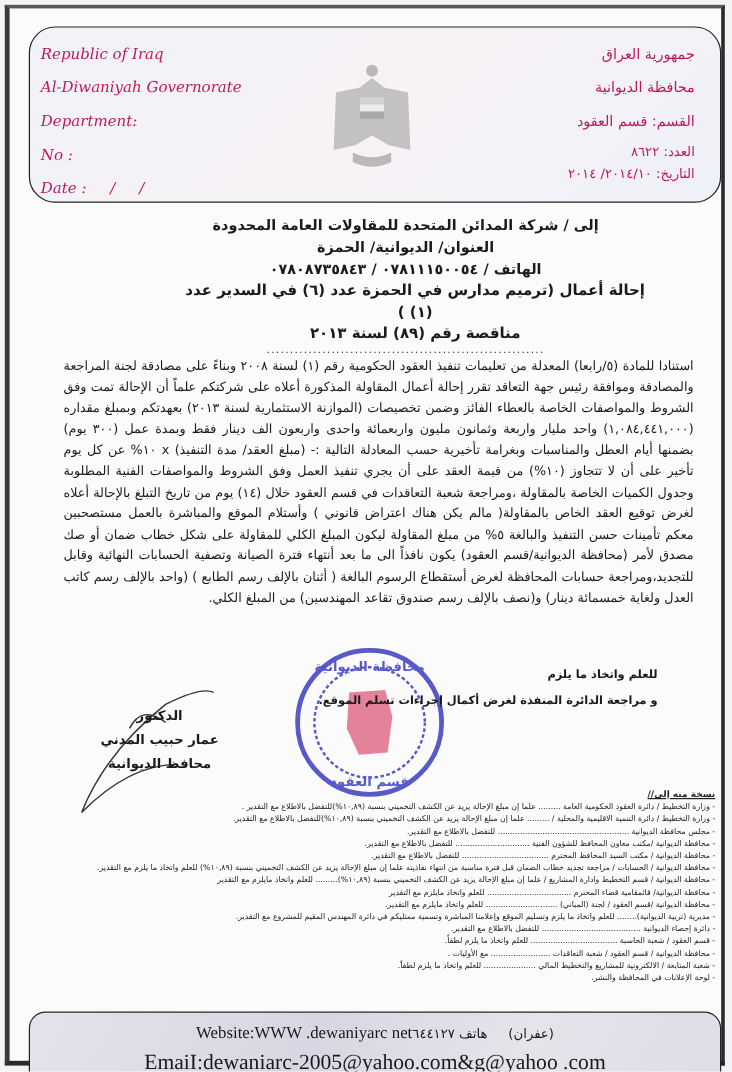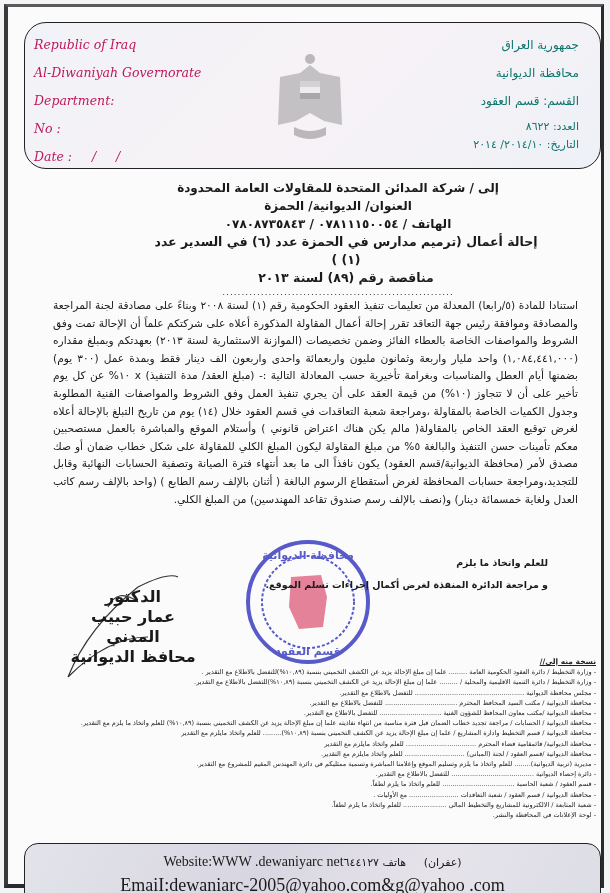--- a/index.html
+++ b/index.html
@@ -22,21 +22,21 @@
     border: 1.5px solid #222; border-radius: 22px;
     background: linear-gradient(135deg, #f1f2f8 0%, #f7f2f6 50%, #eef1f7 100%);
   }
   .en-col {
     position: absolute; left: 26px; top: 28px;
     font-family: "DejaVu Serif", serif; font-style: italic; font-size: 12.5px; color: #be185d;
   }
   .en-col div { height: 28px; line-height: 20px; }
   .ar-col {
     position: absolute; right: 22px; top: 28px; direction: rtl; text-align: right;
-    font-family: "DejaVu Sans", sans-serif; font-size: 12px; color: #0f766e;
+    font-family: "DejaVu Sans", sans-serif; font-size: 12px; color: #be185d;
   }
   .ar-col .l { height: 28px; line-height: 20px; }
   .ar-col .s { height: 18px; line-height: 16px; font-size: 11px; }
   .emblem {
     position: absolute; left: 262px; top: 40px; width: 80px; height: 100px; opacity: .55;
   }
   .addressee {
     position: absolute; left: 120px; top: 172px; width: 420px; direction: rtl;
     text-align: center; font-weight: bold; font-size: 12px; line-height: 18px;
   }
@@ -45,21 +45,21 @@
   .body-text {
     position: absolute; left: 45px; top: 290px; width: 525px; direction: rtl;
     text-align: justify; font-size: 10.6px; line-height: 17.6px;
   }
   .note {
     position: absolute; left: 140px; top: 545px; width: 400px; direction: rtl;
     text-align: right; font-size: 9.5px; line-height: 22px; font-weight: bold;
   }
   .signature {
     position: absolute; left: 60px; top: 580px; width: 130px; direction: rtl;
-    text-align: center; font-weight: bold; font-size: 16px; line-height: 20px;
+    text-align: center; font-weight: bold; font-size: 11px; line-height: 20px;
   }
   .stamp { position: absolute; left: 235px; top: 530px; width: 130px; height: 130px; opacity: .85; }
   .copies {
     position: absolute; left: 38px; top: 650px; width: 550px; direction: rtl;
     font-size: 6.5px; line-height: 10.2px; color: #222; text-align: right;
   }
   .copies .title { font-weight: bold; text-decoration: underline; font-size: 7.5px; }
   .footer-box {
     position: absolute; left: 16px; top: 836px; width: 575px; height: 66px;
     border: 1.5px solid #222; border-radius: 14px;
@@ -135,22 +135,22 @@
     <div>عمار حبيب المدني</div>
     <div>محافظ الديوانية</div>
   </div>
 
   <div class="copies">
     <div class="title">نسخة منه إلى//</div>
     <div id="copies-items">
         <div>- وزارة التخطيط / دائرة العقود الحكومية العامة ......... علما إن مبلغ الإحالة يزيد عن الكشف التخميني بنسبة (١٠,٨٩%)للتفضل بالاطلاع مع التقدير .</div>
         <div>- وزارة التخطيط / دائرة التنمية الاقليمية والمحلية / ......... علما إن مبلغ الإحالة يزيد عن الكشف التخميني بنسبة (١٠,٨٩%)للتفضل بالاطلاع مع التقدير.</div>
         <div>- مجلس محافظة الديوانية ..................................................... للتفضل بالاطلاع مع التقدير.</div>
+        <div>- محافظة الديوانية /مكتب معاون المحافظ للشؤون الفنية .............................. للتفضل بالاطلاع مع التقدير.</div>
         <div>- محافظة الديوانية / مكتب السيد المحافظ المحترم ................................... للتفضل بالاطلاع مع التقدير.</div>
-        <div>- محافظة الديوانية /مكتب معاون المحافظ للشؤون الفنية .............................. للتفضل بالاطلاع مع التقدير.</div>
         <div>- محافظة الديوانية / الحسابات / مراجعة تجديد خطاب الضمان قبل فترة مناسبة من انتهاء نفاذيته علما إن مبلغ الإحالة يزيد عن الكشف التخميني بنسبة (١٠,٨٩%) للعلم واتخاذ ما يلزم مع التقدير.</div>
         <div>- محافظة الديوانية / قسم التخطيط وادارة المشاريع / علما إن مبلغ الإحالة يزيد عن الكشف التخميني بنسبة (١٠,٨٩%)......... للعلم واتخاذ مايلزم مع التقدير</div>
         <div>- محافظة الديوانية/ قائمقامية قضاء المحترم .................................. للعلم واتخاذ مايلزم مع التقدير</div>
         <div>- محافظة الديوانية /قسم العقود / لجنة (المباني) ............................. للعلم واتخاذ مايلزم مع التقدير.</div>
         <div>- مديرية (تربية الديوانية)........ للعلم واتخاذ ما يلزم وتسليم الموقع وإعلامنا المباشرة وتسمية ممثليكم في دائرة المهندس المقيم للمشروع مع التقدير.</div>
         <div>- دائرة إحصاء الديوانية ........................................ للتفضل بالاطلاع مع التقدير.</div>
         <div>- قسم العقود / شعبة الحاسبة ................................... للعلم واتخاذ ما يلزم لطفاً.</div>
         <div>- محافظة الديوانية / قسم العقود / شعبة التعاقدات ........................ مع الأوليات .</div>
         <div>- شعبة المتابعة / الالكترونية للمشاريع والتخطيط المالي ..................... للعلم واتخاذ ما يلزم لطفاً.</div>
         <div>- لوحة الإعلانات في المحافظة والنشر.</div>

